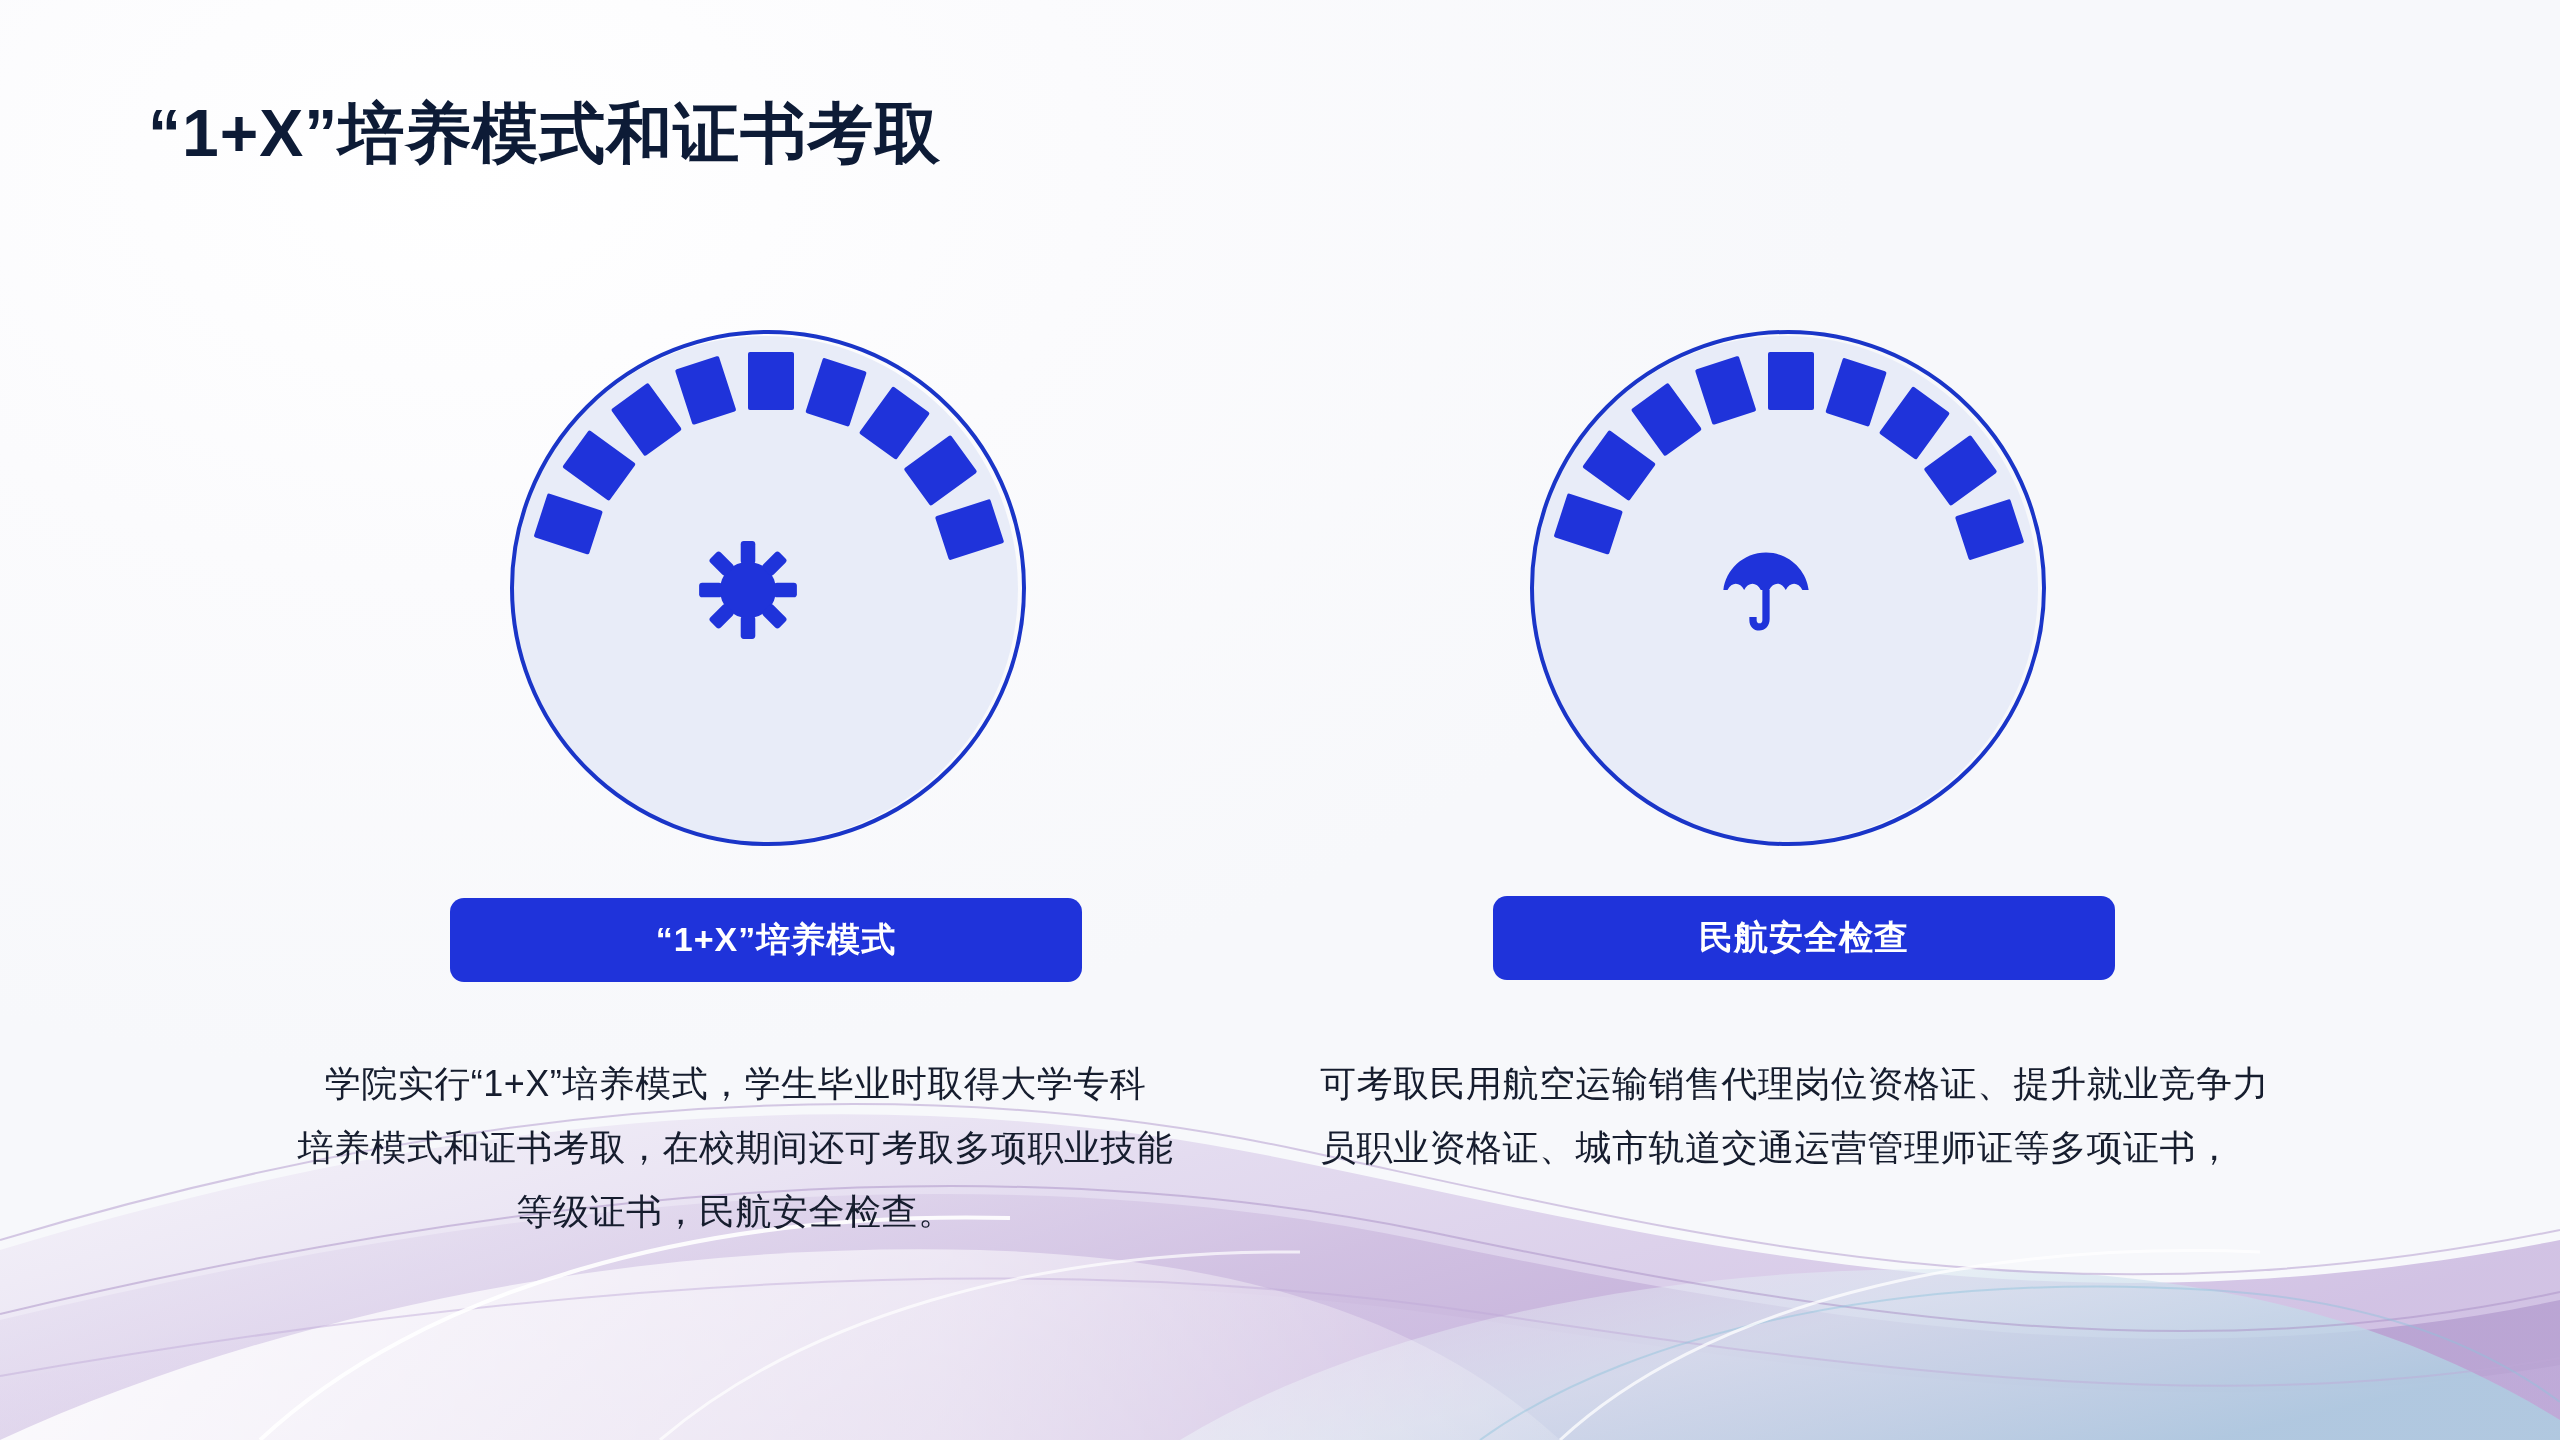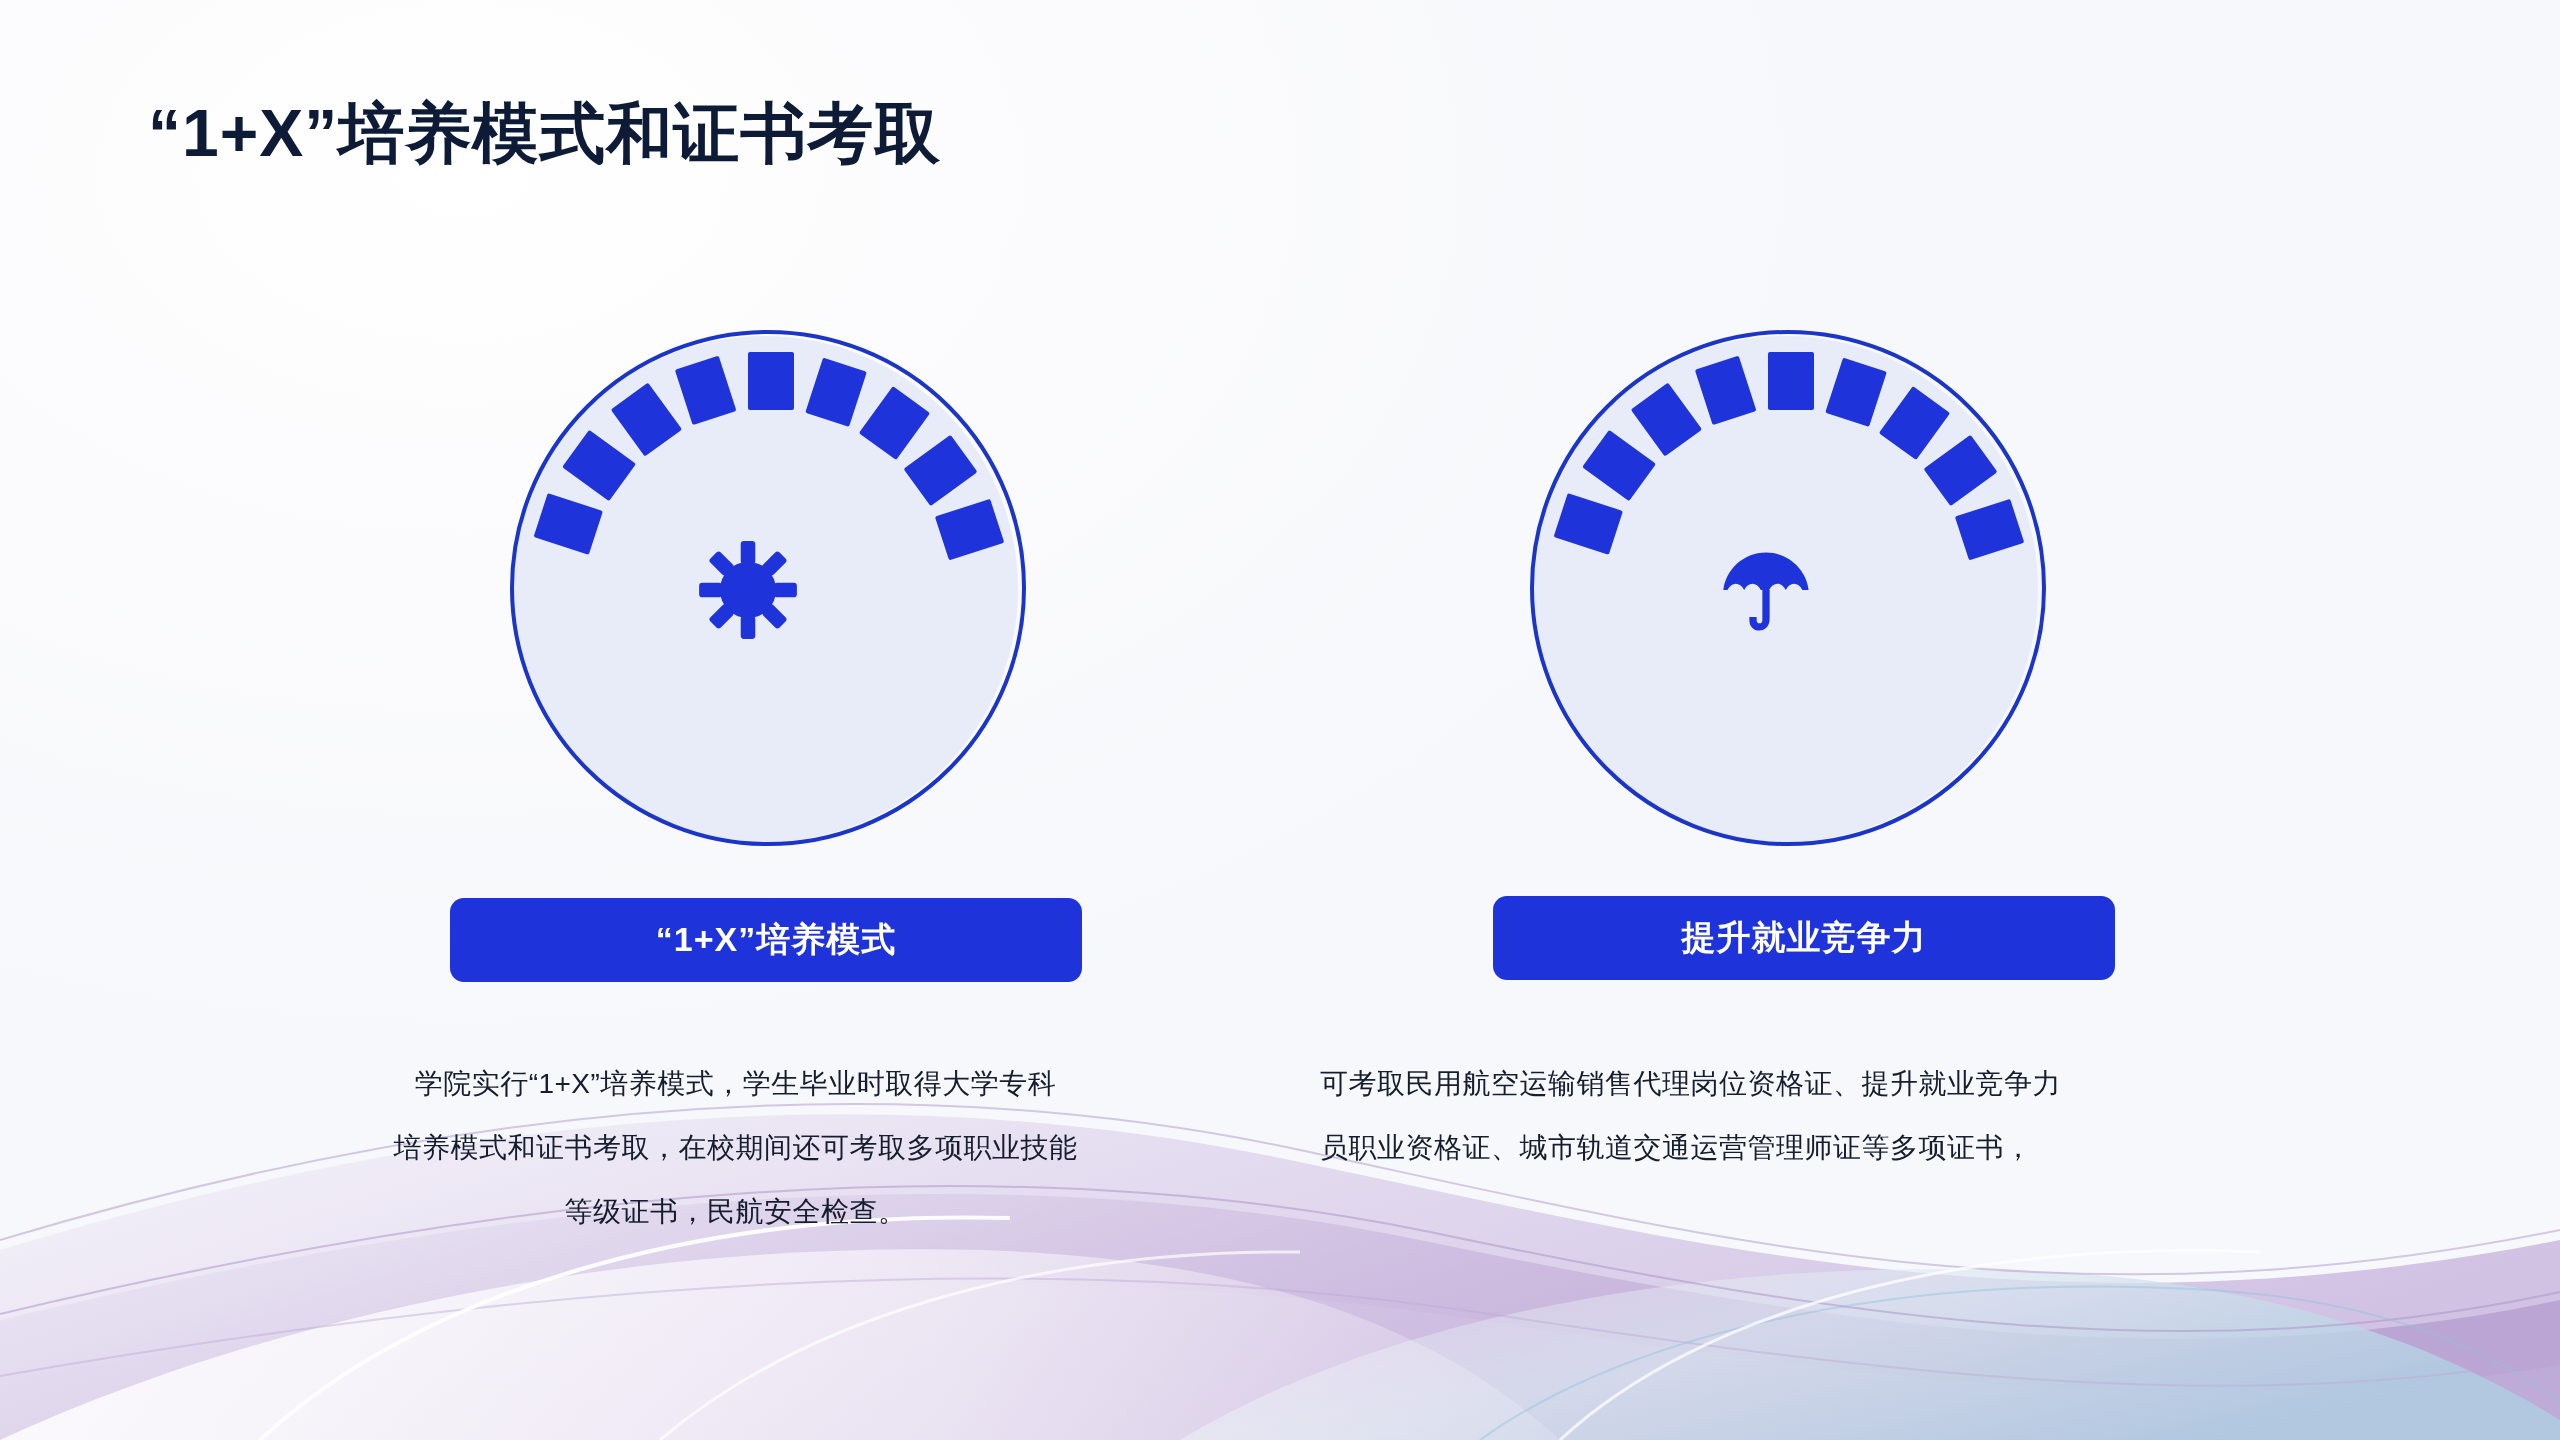--- a/index.html
+++ b/index.html
@@ -115,21 +115,21 @@
     font-weight: 700;
     letter-spacing: 1px;
     box-sizing: border-box;
   }
   .column.left .pill  { left: 310px; top: 898px; width: 632px; padding-left: 20px; }
   .column.right .pill { left: 193px; top: 896px; width: 622px; }
 
   
   .para {
     position: absolute;
-    font-size: 28px;
+    font-size: 36px;
     line-height: 64px;
     color: #161d2e;
     letter-spacing: 0.5px;
   }
   .column.left .para {
     left: 58px;
     top: 1052px;
     width: 1075px;
     text-align: center;
   }
@@ -303,21 +303,21 @@
         <svg width="104" height="104" viewBox="0 0 100 100">
           <g fill="#1f33da">
             <path d="M50 14 C28 14 11 31 9 50 L13 50 C15 46 18 44 21 44 C24 44 27 46 29 50 C31 46 34 44 37 44 C40 44 43 46 45 50 L47 50 L47 50 L53 50 C55 46 58 44 61 44 C64 44 67 46 69 50 C71 46 74 44 77 44 C80 44 83 46 85 50 L91 50 C89 31 72 14 50 14 Z"></path>
             <path d="M46.5 50 L53.5 50 L53.5 78 C53.5 85 49 89 43.5 89 C38 89 34 85 34 79 L34 76 L41 76 L41 79 C41 81 42 82 43.8 82 C45.6 82 46.5 81 46.5 79 Z"></path>
           </g>
         </svg>
       </div>
     </div>
 
     <div class="pill">
-      <span>提升就业竞争力</span>
+      <span>民航安全检查</span>
     </div>
 
     <div class="para">
       <span class="para-line">可考取民用航空运输销售代理岗位资格证、提升就业竞争力</span>
       <span class="para-line">员职业资格证、城市轨道交通运营管理师证等多项证书，</span>
     </div>
   </div>
 
 </div>
 

